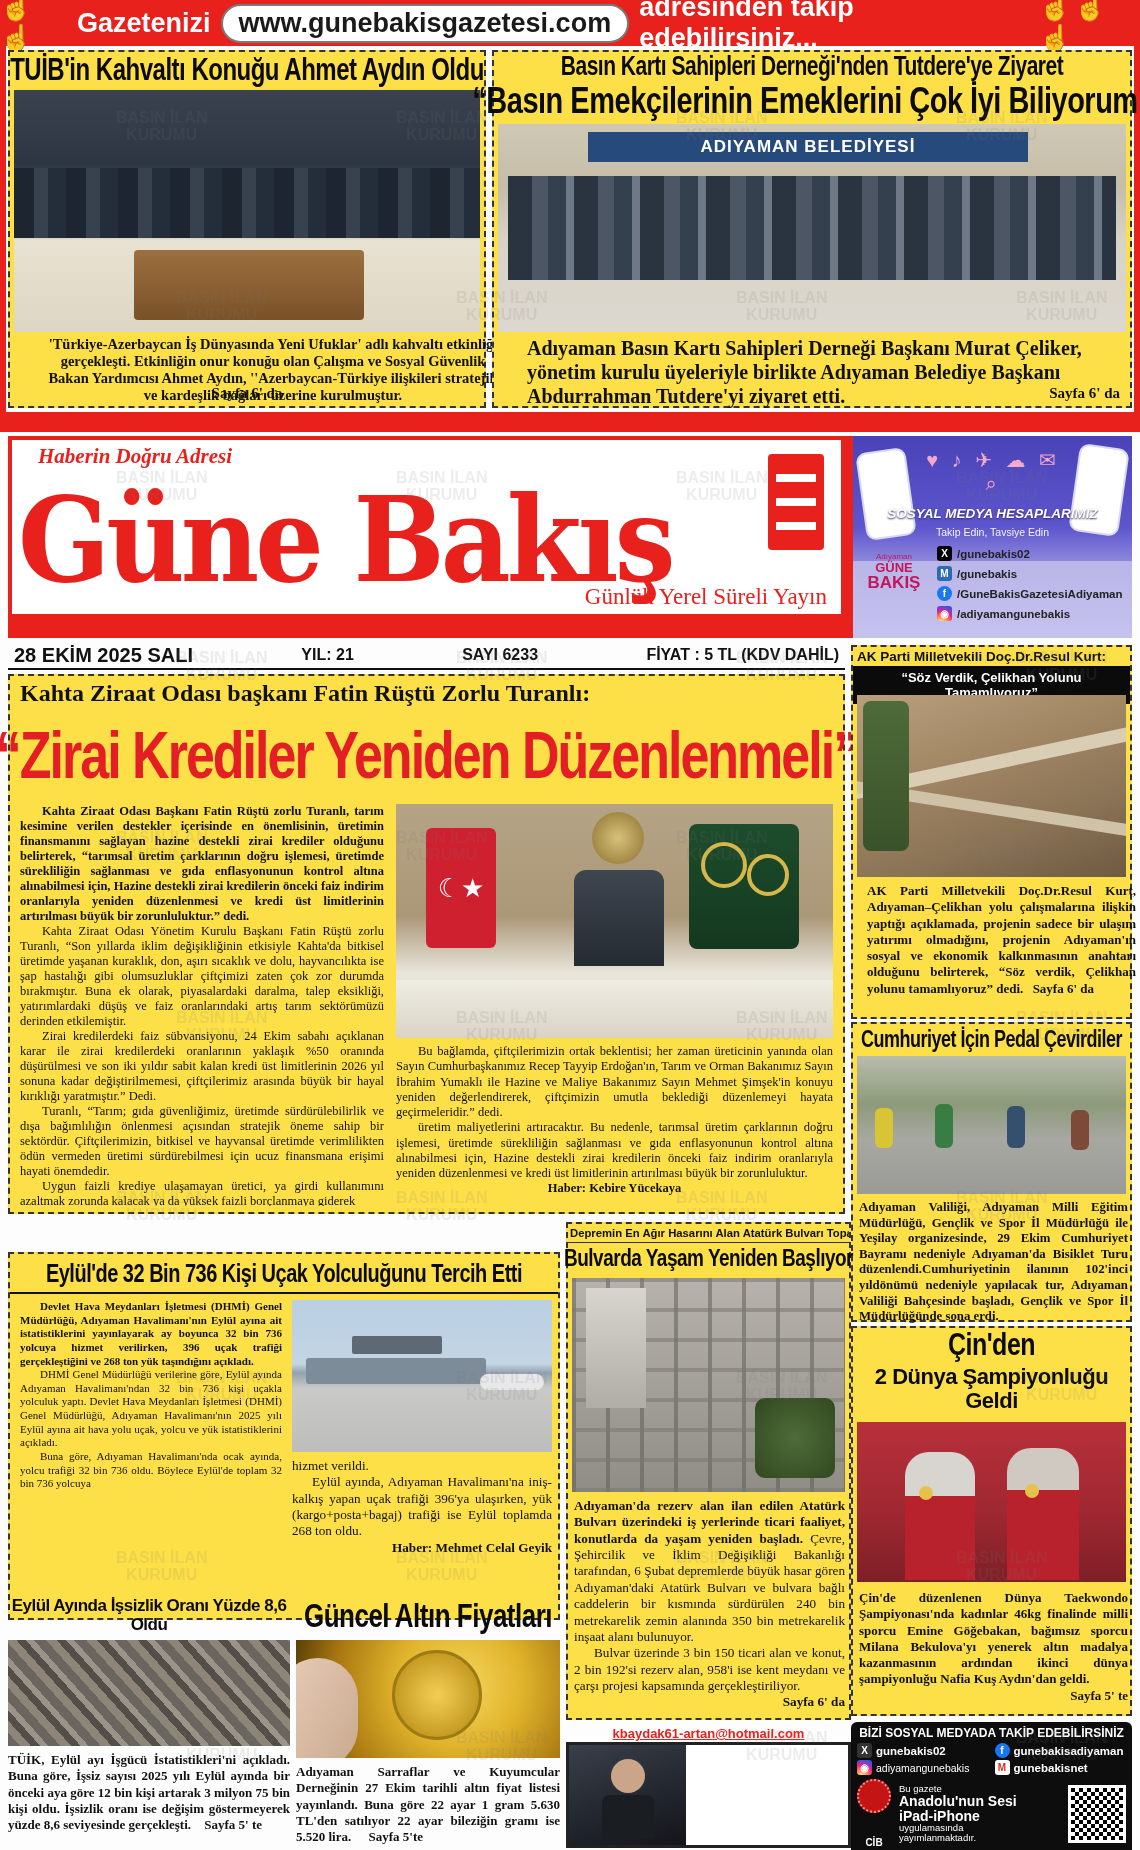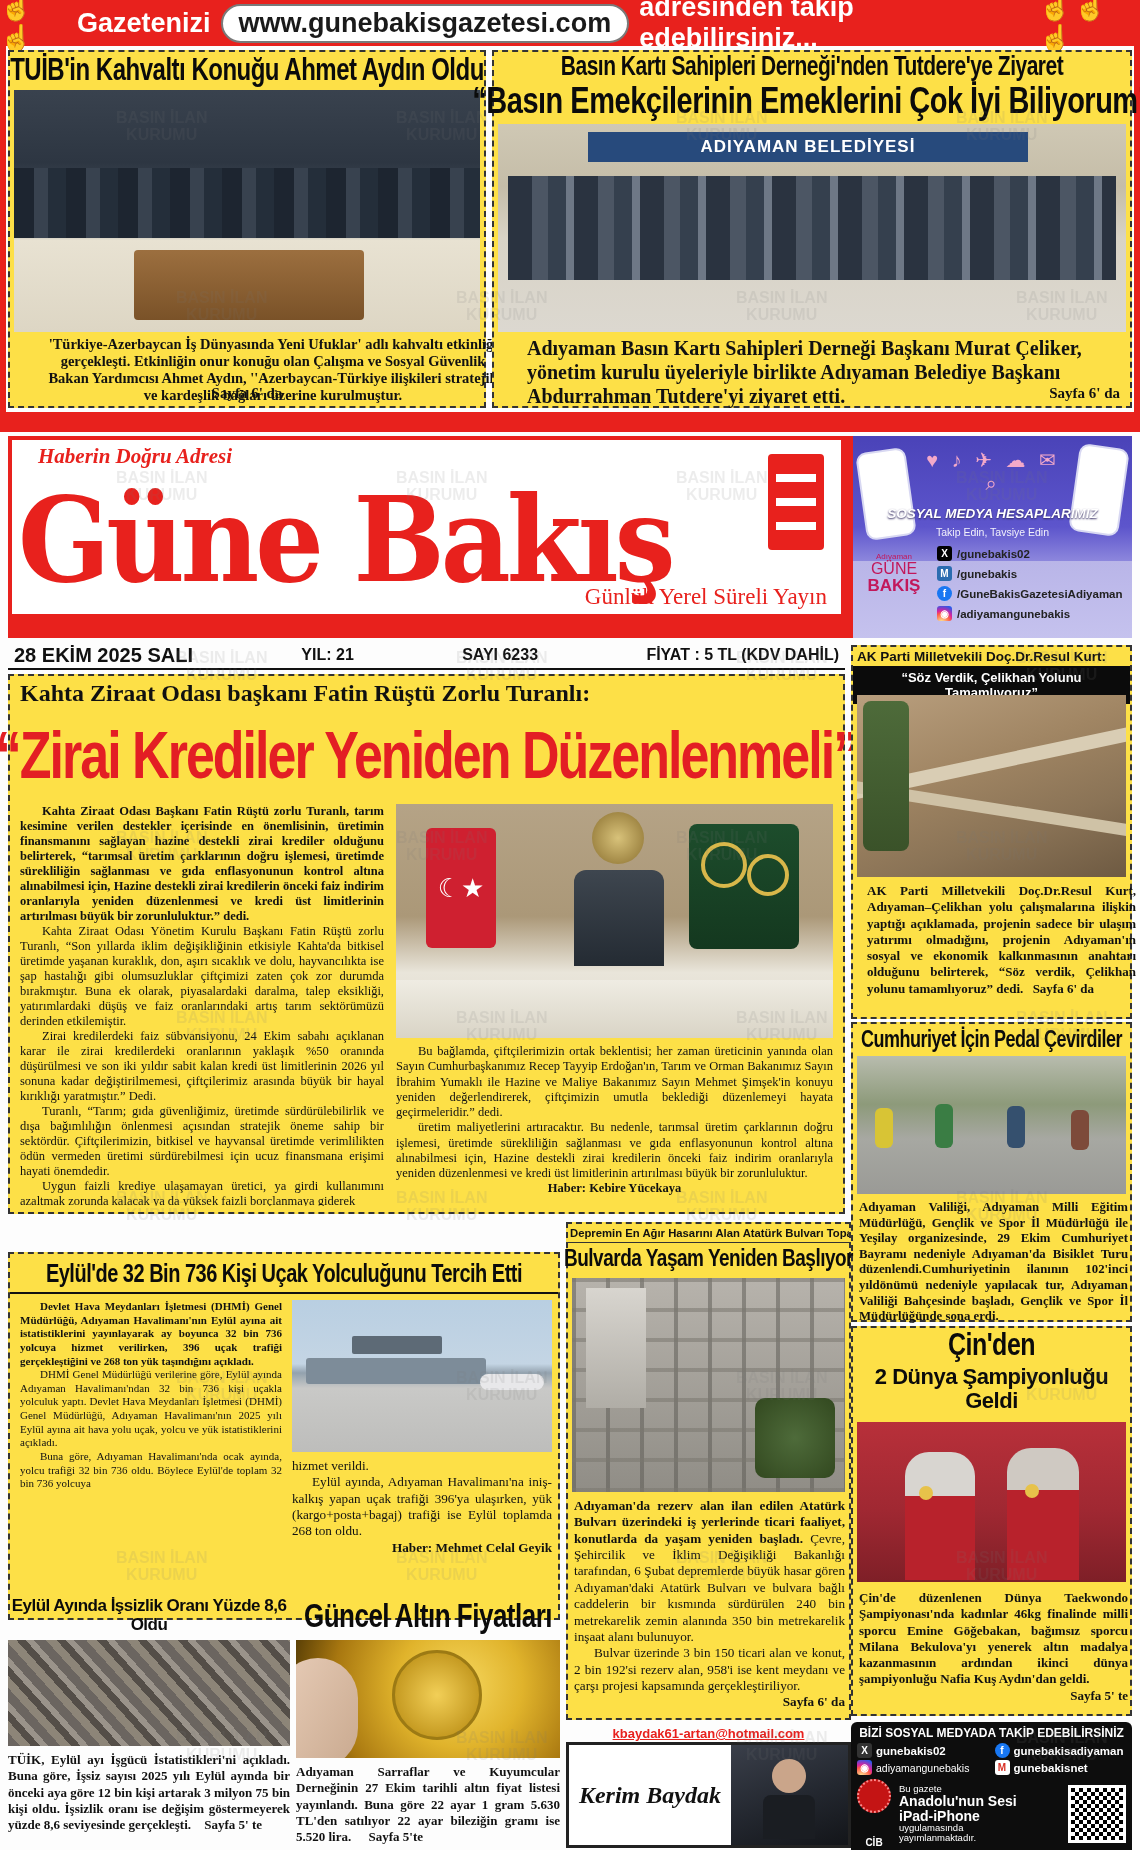--- a/index.html
+++ b/index.html
@@ -101,21 +101,21 @@
 
   <div class="abs" style="left:845px;top:436px;width:8px;height:202px;background:#e8211d;"></div>
   <div id="social-promo" class="abs">
     <div class="phone" style="left:10px;top:16px;transform:rotate(-8deg);"></div>
     <div class="phone" style="right:10px;top:12px;transform:rotate(8deg);"></div>
     <div class="abs" style="left:70px;top:12px;width:140px;height:52px;color:#f3a9c9;font-size:20px;letter-spacing:4px;text-align:center;">♥ ♪ ✈ ☁ ✉ ⌕</div>
     <div class="abs" style="left:0;top:70px;width:100%;text-align:center;color:#fff;font-weight:bold;font-size:13.5px;font-style:italic;text-shadow:0 1px 2px #30285e;">SOSYAL MEDYA HESAPLARIMIZ</div>
     <div class="abs" style="left:0;top:90px;width:100%;text-align:center;color:#f2f1fb;font-size:10.5px;">Takip Edin, Tavsiye Edin</div>
     <div class="abs" style="left:8px;top:116px;width:66px;text-align:center;">
       <div style="font-size:8px;color:#c2185b;">Adıyaman</div>
-      <div style="font-size:16px;font-weight:400;color:#c2185b;line-height:1;">GÜNE</div>
+      <div style="font-size:13px;font-weight:700;color:#c2185b;line-height:1;">GÜNE</div>
       <div style="font-size:17px;font-weight:900;color:#c2185b;line-height:1;">BAKIŞ</div>
     </div>
     <div class="abs" style="left:84px;top:110px;width:190px;display:flex;flex-direction:column;gap:5px;">
       <div style="display:flex;align-items:center;gap:5px;">
         <span class="icon-sq" style="background:#000;">X</span>
         <span style="font-size:11.5px;font-weight:bold;color:#222;">/gunebakis02</span>
       </div>
       <div style="display:flex;align-items:center;gap:5px;">
         <span class="icon-sq" style="background:#2b6cb0;">M</span>
         <span style="font-size:11.5px;font-weight:bold;color:#222;">/gunebakis</span>
@@ -315,23 +315,20 @@
          <span>Çevre, Şehircilik ve İklim Değişikliği Bakanlığı tarafından, 6 Şubat depremlerde büyük hasar gören Adıyaman'daki Atatürk Bulvarı ve bulvara bağlı caddelerin bir kısmında sürdürülen 240 bin metrekarelik zemin alanında 350 bin metrekarelik inşaat alanı bulunuyor.</span></p>
       <p style="text-indent:20px;">Bulvar üzerinde 3 bin 150 ticari alan ve konut, 2 bin 192'si rezerv alan, 958'i ise kent meydanı ve çarşı projesi kapsamında gerçekleştiriliyor.</p>
       <div class="pgref" style="text-align:right;">Sayfa 6' da</div>
     </div>
   </div>
 
   <div class="abs" style="left:566px;top:1724px;width:285px;height:16px;text-align:center;">
     <span style="color:#e8211d;font-weight:bold;font-size:13px;text-decoration:underline;">kbaydak61-artan@hotmail.com</span>
   </div>
   <div class="abs" style="left:566px;top:1742px;width:285px;height:106px;border:3px solid #222;box-sizing:border-box;background:#fff;display:flex;">
-    <div class="center" style="flex:1;">
-      <span class="serif" style="font-style:italic;font-weight:bold;font-size:24px;">Kerim Baydak</span>
-    </div>
     <div style="width:42%;background:linear-gradient(160deg,#3a3f4a 0%,#23272f 55%,#131519 100%);">
       <div style="width:34px;height:34px;border-radius:50%;background:#caa58a;margin:14px auto 0;"></div>
       <div style="width:52px;height:44px;background:#1a1d22;margin:2px auto 0;border-radius:8px 8px 0 0;"></div>
     </div>
   </div>
 
 <div class="wm" style="left: 76.6667px; top: 110px;">
       <div>BASIN İLAN</div>
       <div>KURUMU</div>
     </div>

